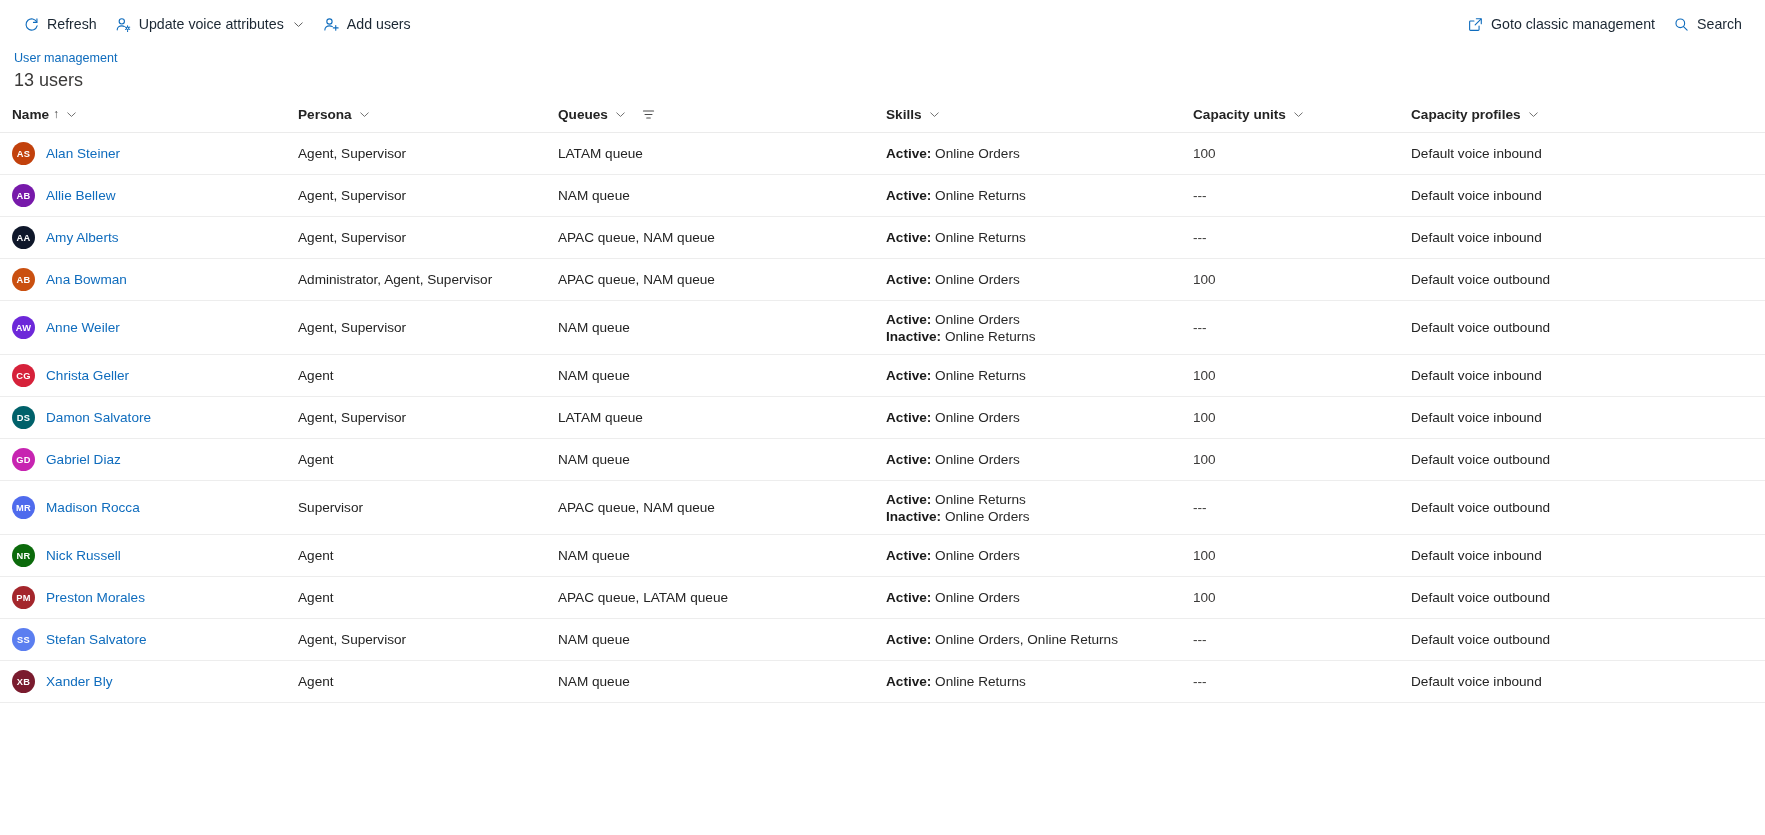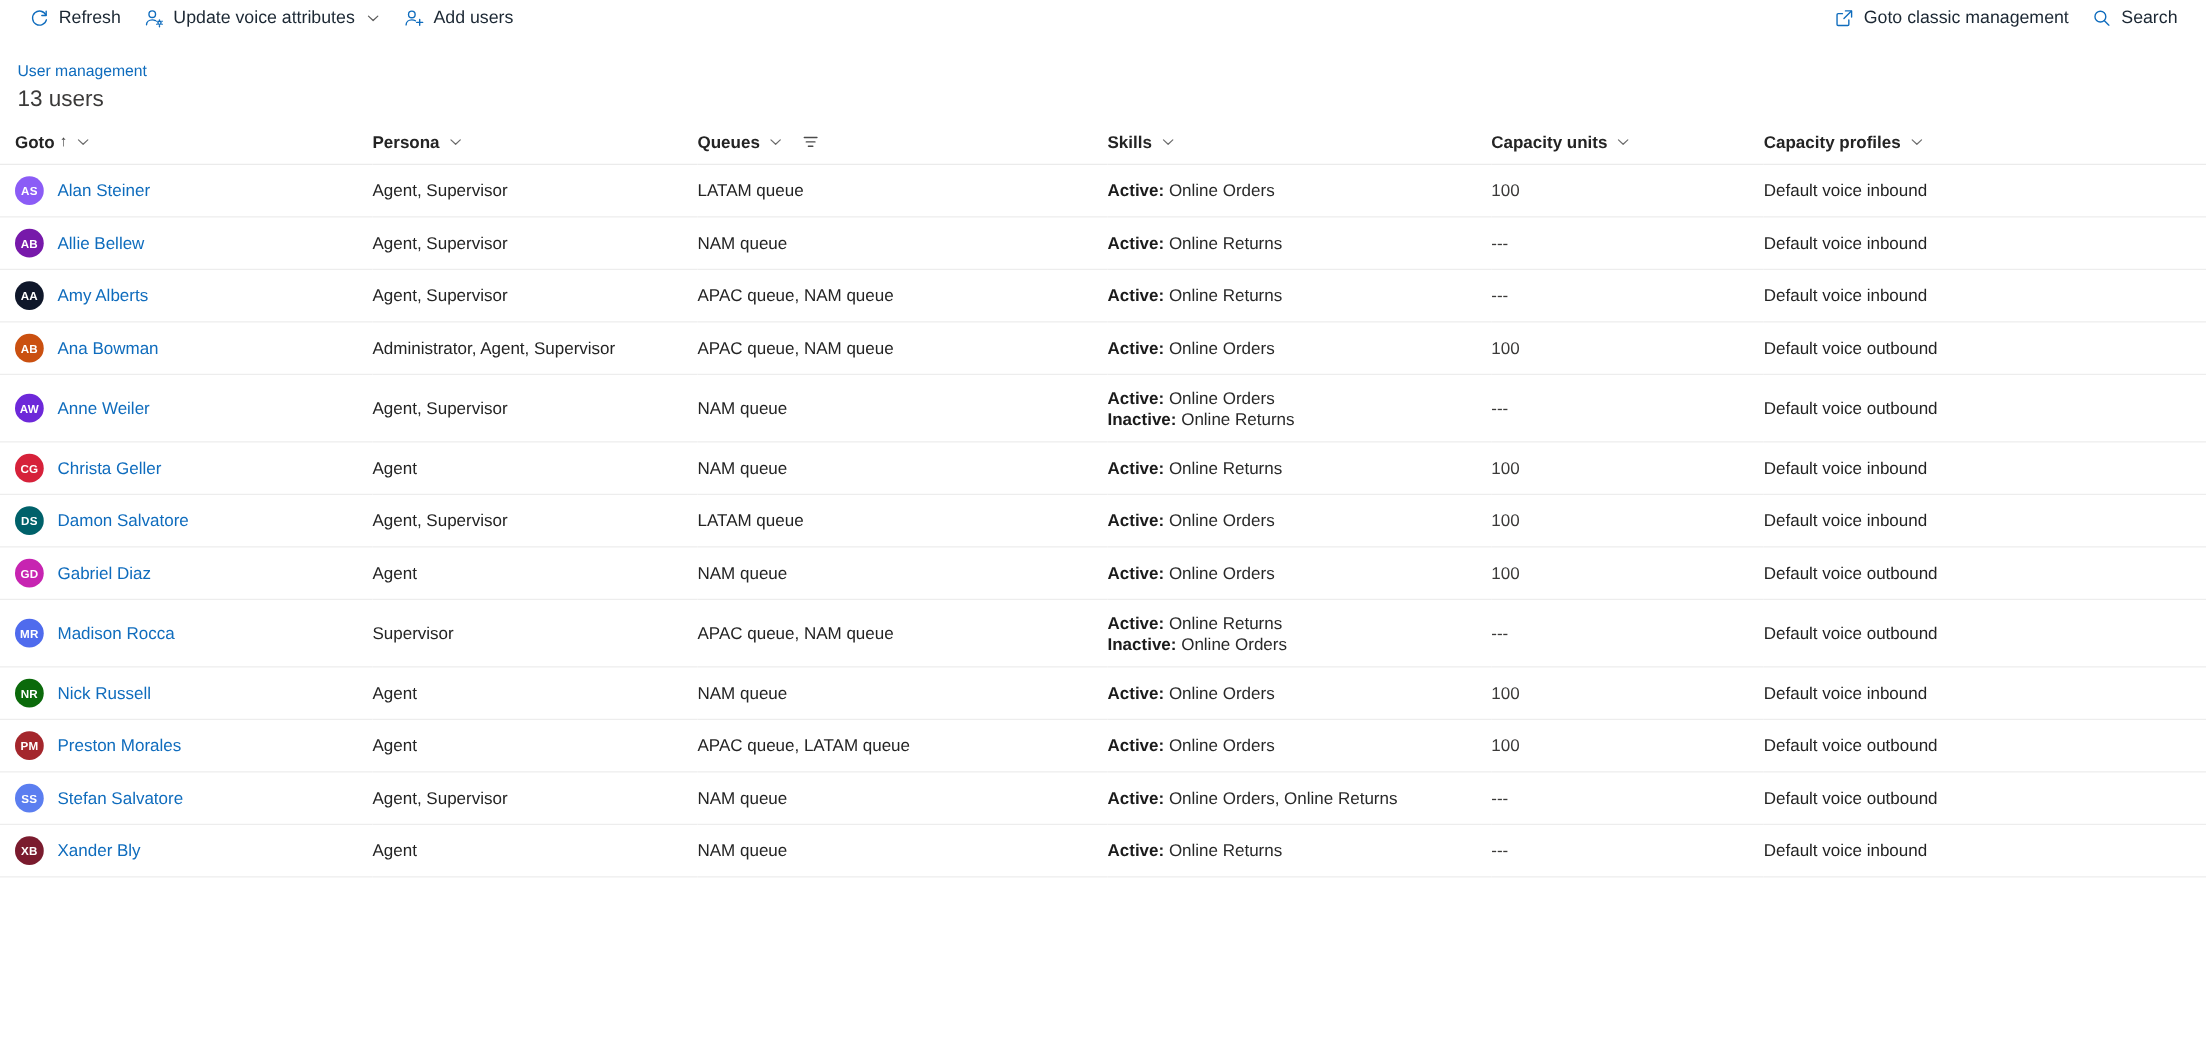--- a/index.html
+++ b/index.html
@@ -12,21 +12,21 @@
     background: #ffffff;
     font-family: "Liberation Sans", sans-serif;
     color: #242424;
     overflow: hidden;
   }
 
   
   .commandbar {
     height: 39px;
     display: flex;
-    align-items: flex-start;
+    align-items: flex-end;
     padding: 0 14px 0 14px;
     box-sizing: border-box;
     position: relative;
   }
   .cmd-left {
     display: flex;
     align-items: center;
     gap: 0px;
   }
   .cmd-right {
@@ -275,21 +275,21 @@
       <col class="c-persona">
       <col class="c-queues">
     <col class="c-skills">
       <col class="c-units">
       <col class="c-prof">
   </colgroup>
   <thead>
     <tr id="hdr-row">
         <th style="padding-left: 12px;">
           <div class="th-inner">
-            <span>Goto</span>
+            <span>Name</span>
             <span class="sort-arrow">↑</span>
             <span class="hdr-chev">
               <svg viewBox="0 0 16 16" width="13" height="13" fill="none" stroke="currentColor" stroke-width="1.2">
                 <path d="M3.4 6 L8 10.4 L12.6 6" stroke-linecap="round" stroke-linejoin="round"></path>
               </svg>
             </span>
           </div>
         </th>
         <th>
           <div class="th-inner">
@@ -345,21 +345,21 @@
               </svg>
             </span>
           </div>
         </th>
       </tr>
   </thead>
   <tbody id="tbody">
       <tr>
         <td>
           <div class="namecell">
-      <span class="avatar" style="background: #8b5cf6;">AS</span>
+      <span class="avatar" style="background: #c2410c;">AS</span>
       <span class="uname">Alan Steiner</span>
     </div>
         </td>
         <td>
           <div class="cell">Agent, Supervisor</div>
         </td>
         <td>
           <div class="cell">LATAM queue</div>
         </td>
         <td>

